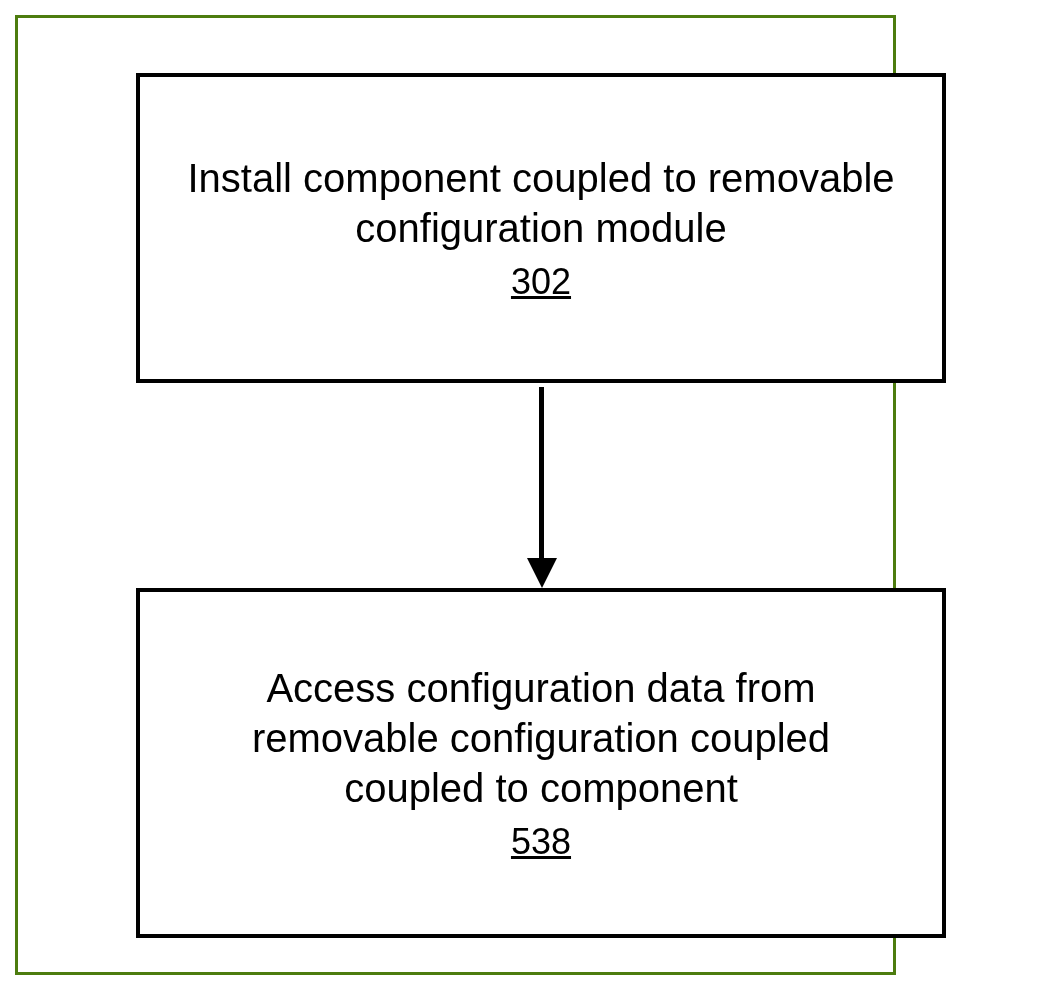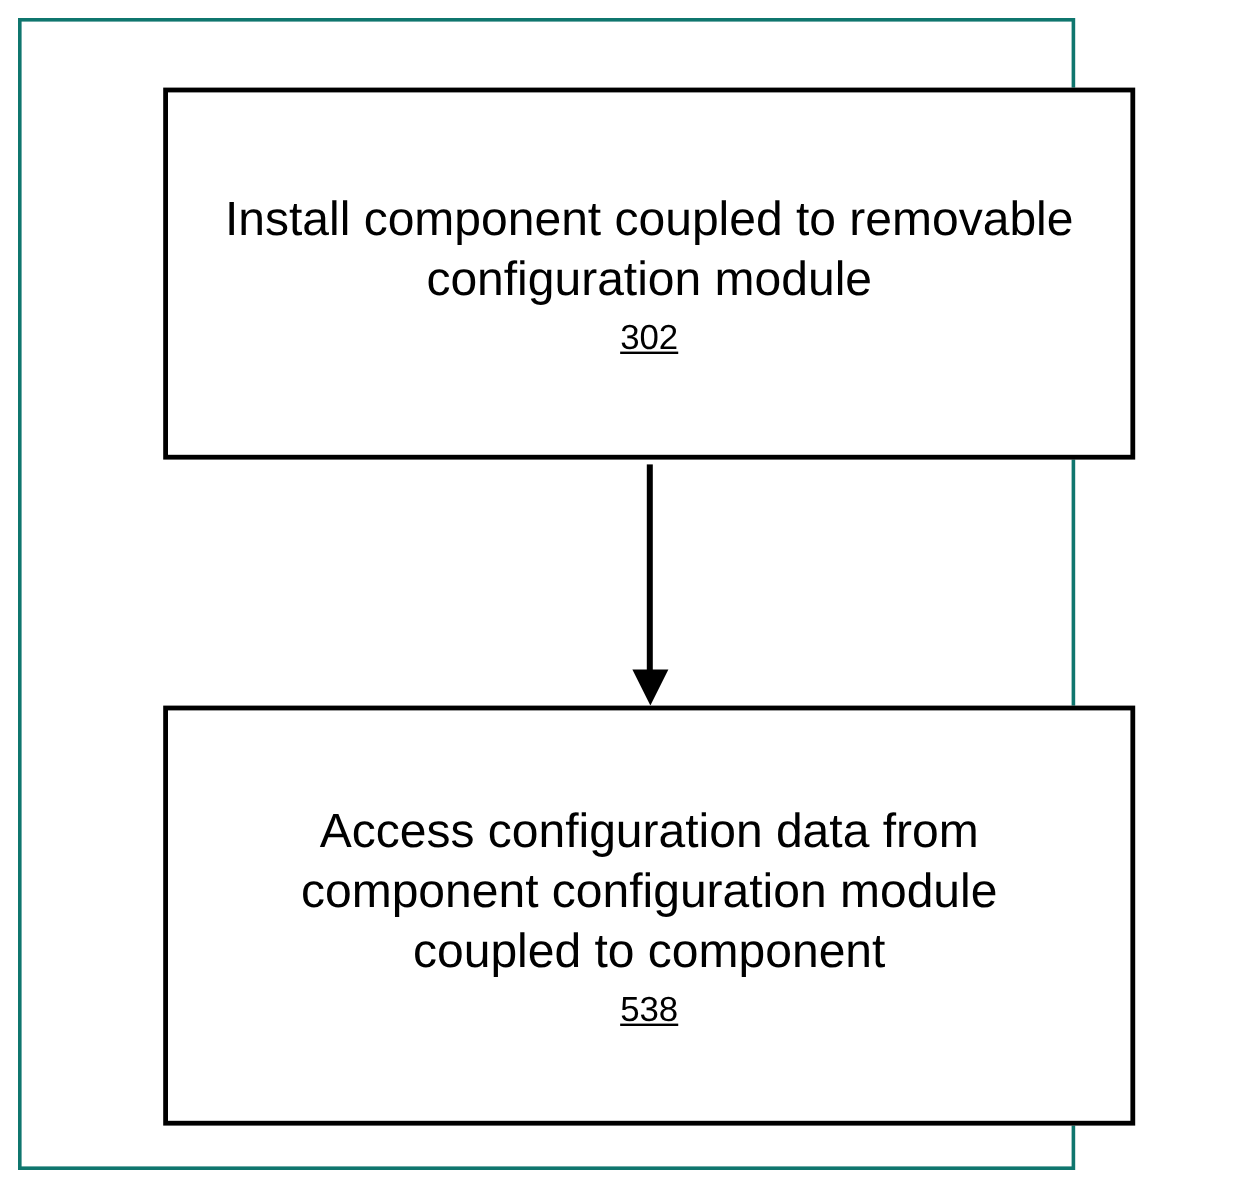--- a/index.html
+++ b/index.html
@@ -11,40 +11,40 @@
     background: #ffffff;
     font-family: Arial, Helvetica, sans-serif;
     position: relative;
   }
   .outer-frame {
     position: absolute;
     left: 15px;
     top: 15px;
     width: 881px;
     height: 960px;
-    border: 3px solid #0f766e;
+    border: 3px solid #4d7c0f;
   }
   .box {
     position: absolute;
     border: 4px solid #000;
     background: #fff;
     display: flex;
     flex-direction: column;
     align-items: center;
     justify-content: center;
     text-align: center;
     padding: 20px 40px;
   }
   .box-text {
     font-size: 40px;
     line-height: 1.25;
     color: #000;
   }
   .box-ref {
-    font-size: 29px;
+    font-size: 36px;
     text-decoration: underline;
     margin-top: 8px;
     color: #000;
   }
   .box1 {
     left: 118px;
     top: 55px;
     width: 810px;
     height: 310px;
   }
@@ -80,17 +80,17 @@
 
   <div class="box box1">
     <div class="box-text">Install component coupled to removable configuration module</div>
     <div class="box-ref">302</div>
   </div>
 
   <div class="arrow-line"></div>
   <div class="arrow-head"></div>
 
   <div class="box box2">
-    <div class="box-text">Access configuration data from component configuration module coupled to component</div>
+    <div class="box-text">Access configuration data from removable configuration coupled coupled to component</div>
     <div class="box-ref">538</div>
   </div>
 
 </div>
 
 </body></html>

